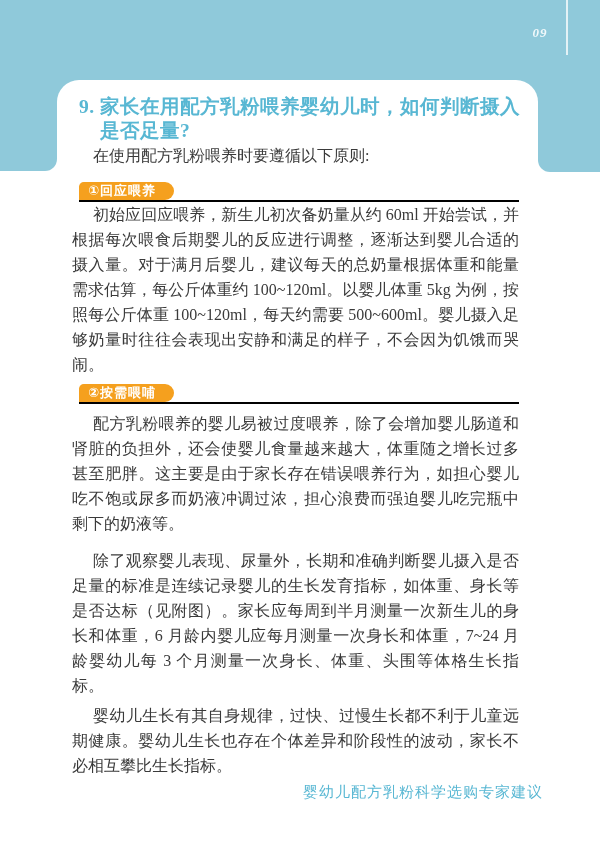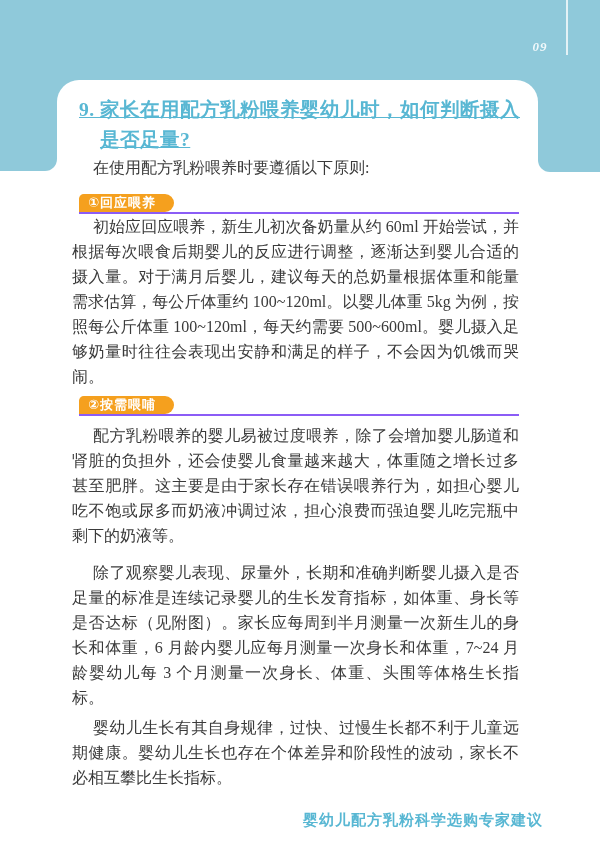--- a/index.html
+++ b/index.html
@@ -13,61 +13,60 @@
   .band-left{left:0;top:0;width:57px;height:171px;border-radius:0 0 12px 0;}
   .band-right{left:538px;top:0;width:62px;height:172px;border-radius:0 0 0 12px;}
   .band-center{left:40px;top:0;width:520px;height:116px;}
   
   .card{
     position:absolute;left:57px;top:80px;width:481px;height:700px;
     background:#ffffff;border-radius:22px 22px 0 0;
   }
   
   .page-num{
-    position:absolute;left:527px;top:39px;width:26px;
+    position:absolute;left:527px;top:25px;width:26px;
     color:#f2f9fb;font-style:italic;font-weight:bold;font-size:13px;
     text-align:center;letter-spacing:1px;
   }
   .page-rule{
     position:absolute;left:566px;top:0;width:2px;height:55px;
     background:rgba(255,255,255,0.75);
   }
   
   .content{
     position:absolute;left:72px;top:95px;width:447px;
     color:#3a3a3a;font-size:16px;line-height:25px;
   }
   .title{
     margin:0 0 0 7px;padding-left:21px;text-indent:-21px;width:432px;
-    color:#58b7d3;font-weight:bold;font-size:19.5px;line-height:30px;
+    color:#58b7d3;font-weight:bold;font-size:19.5px;line-height:24px;
     letter-spacing:0.5px;
-    text-decoration:underline;
   }
   .intro{margin:39px 0 0 0;text-indent:21px;}
   .section-header{
-    margin:0 0 0 7px;border-bottom:2px solid #8b5cf6;
+    margin:0 0 0 7px;border-bottom:2px solid #000000;
   }
   .sec1{margin-top:7px;}
   .sec2{}
   .badge{
     display:inline-block;background:#f5a01e;color:#ffffff;
     font-family:"Liberation Sans","DejaVu Sans",sans-serif;
     font-weight:bold;font-size:13px;line-height:13px;
     padding:2px 18px 3px 9px;border-radius:8px 15px 15px 0;
     letter-spacing:1px;vertical-align:bottom;
   }
   .para{margin:0;text-indent:21px;text-align:justify;}
   .p1{}
   .p2{margin-top:14px;}
   .p3{margin-top:7px;}
   .p4{margin-top:12px;}
   .p5{margin-top:5px;}
   .footer{
     position:absolute;right:57px;top:783px;
-    color:#58b7d3;font-weight:bold;font-size:15px;letter-spacing:1px;margin-top:28px;
+    color:#58b7d3;font-weight:normal;font-size:15px;letter-spacing:1px;
   }
 </style>
 </head>
 <body>
 
 <div class="band band-center"></div>
 <div class="band band-left"></div>
 <div class="band band-right"></div>
 
 <div class="card"></div>

